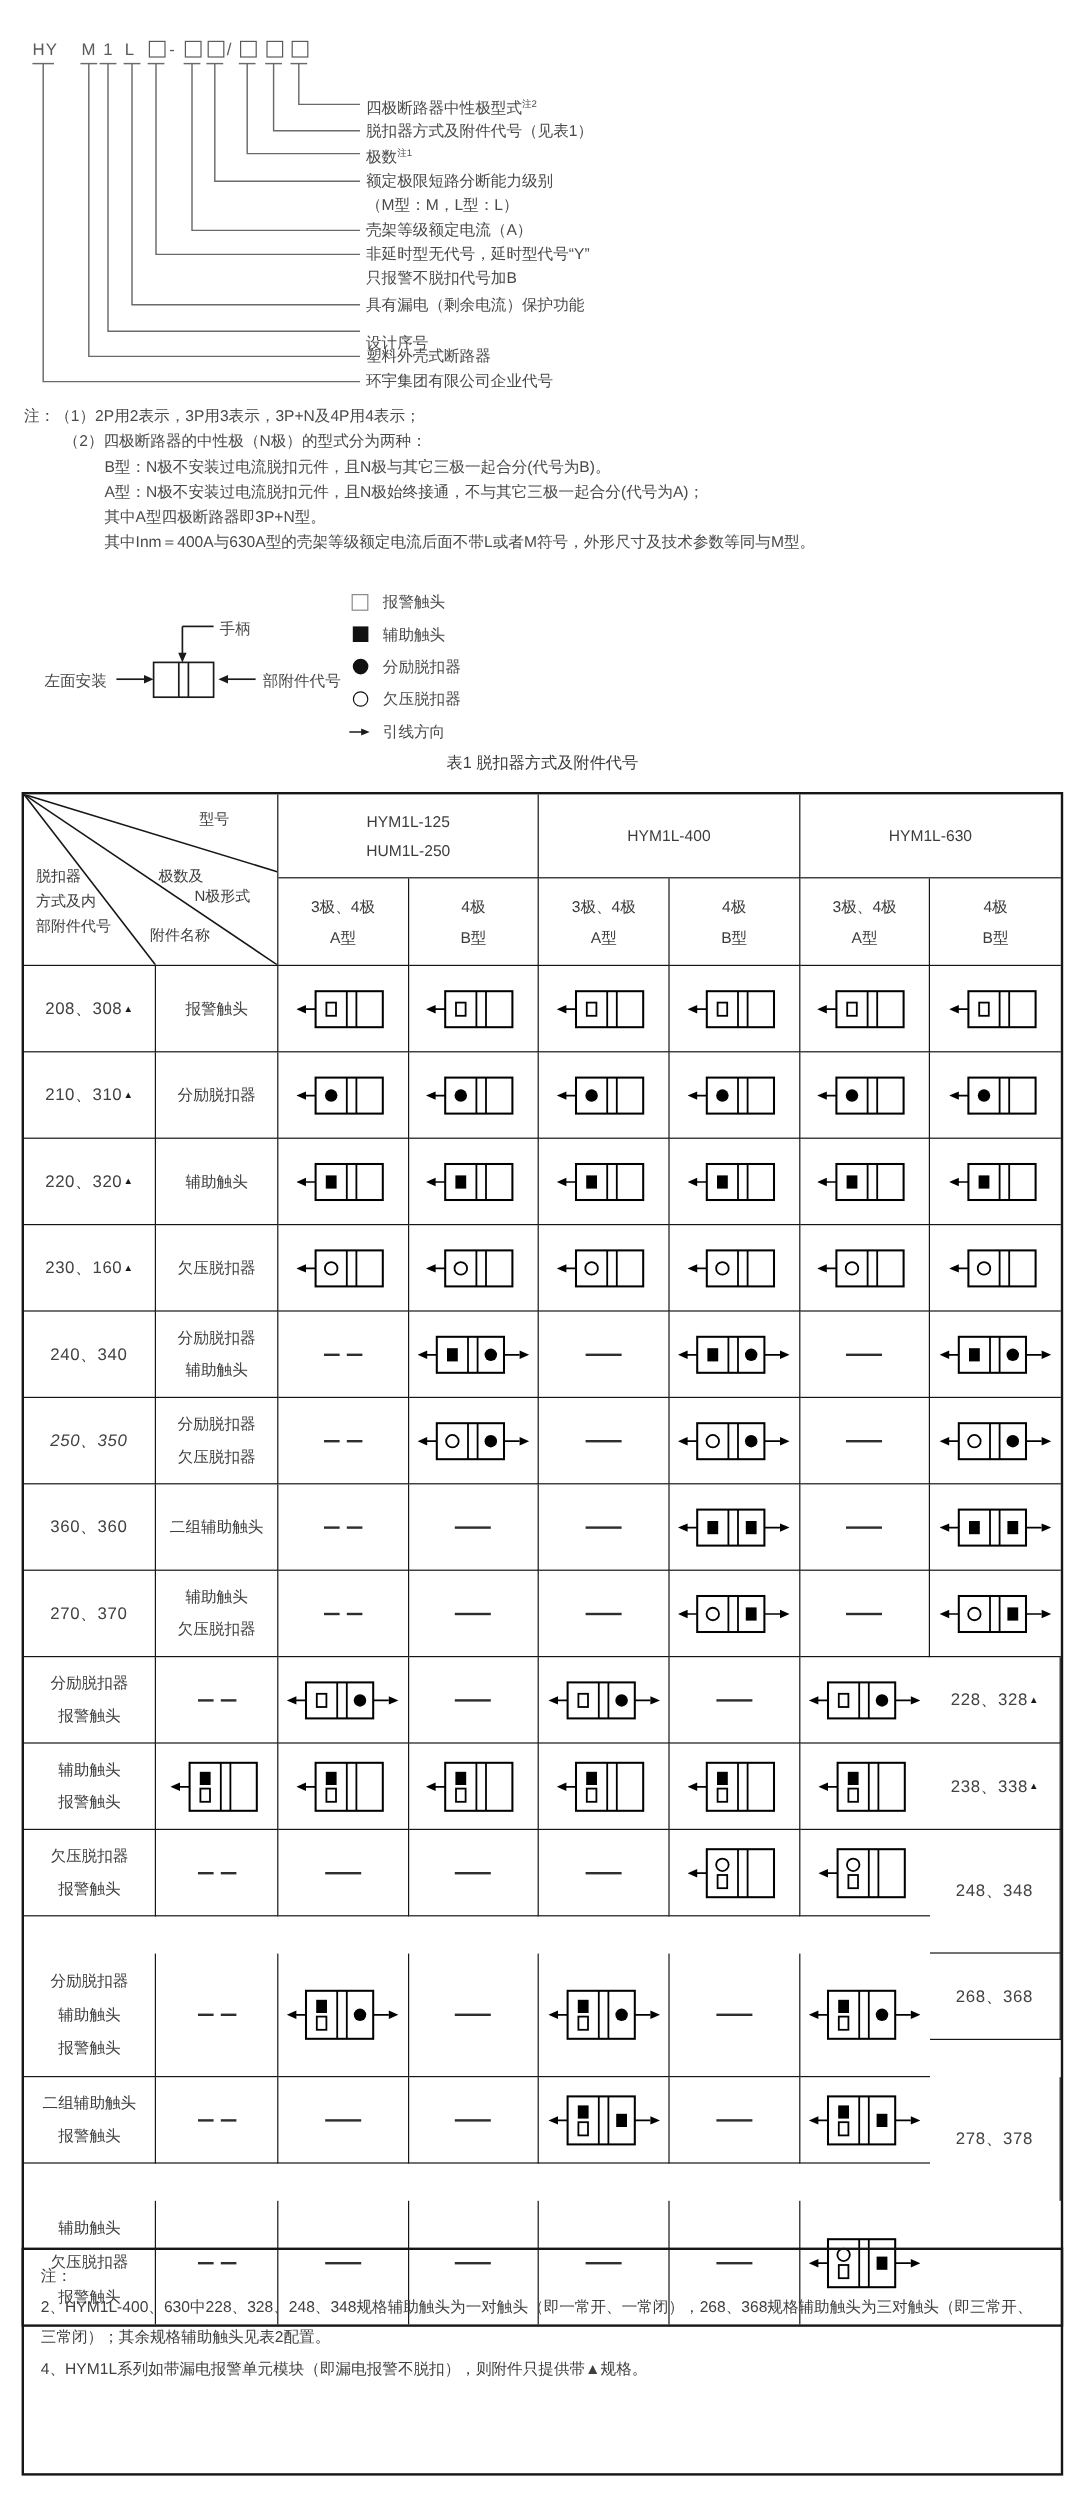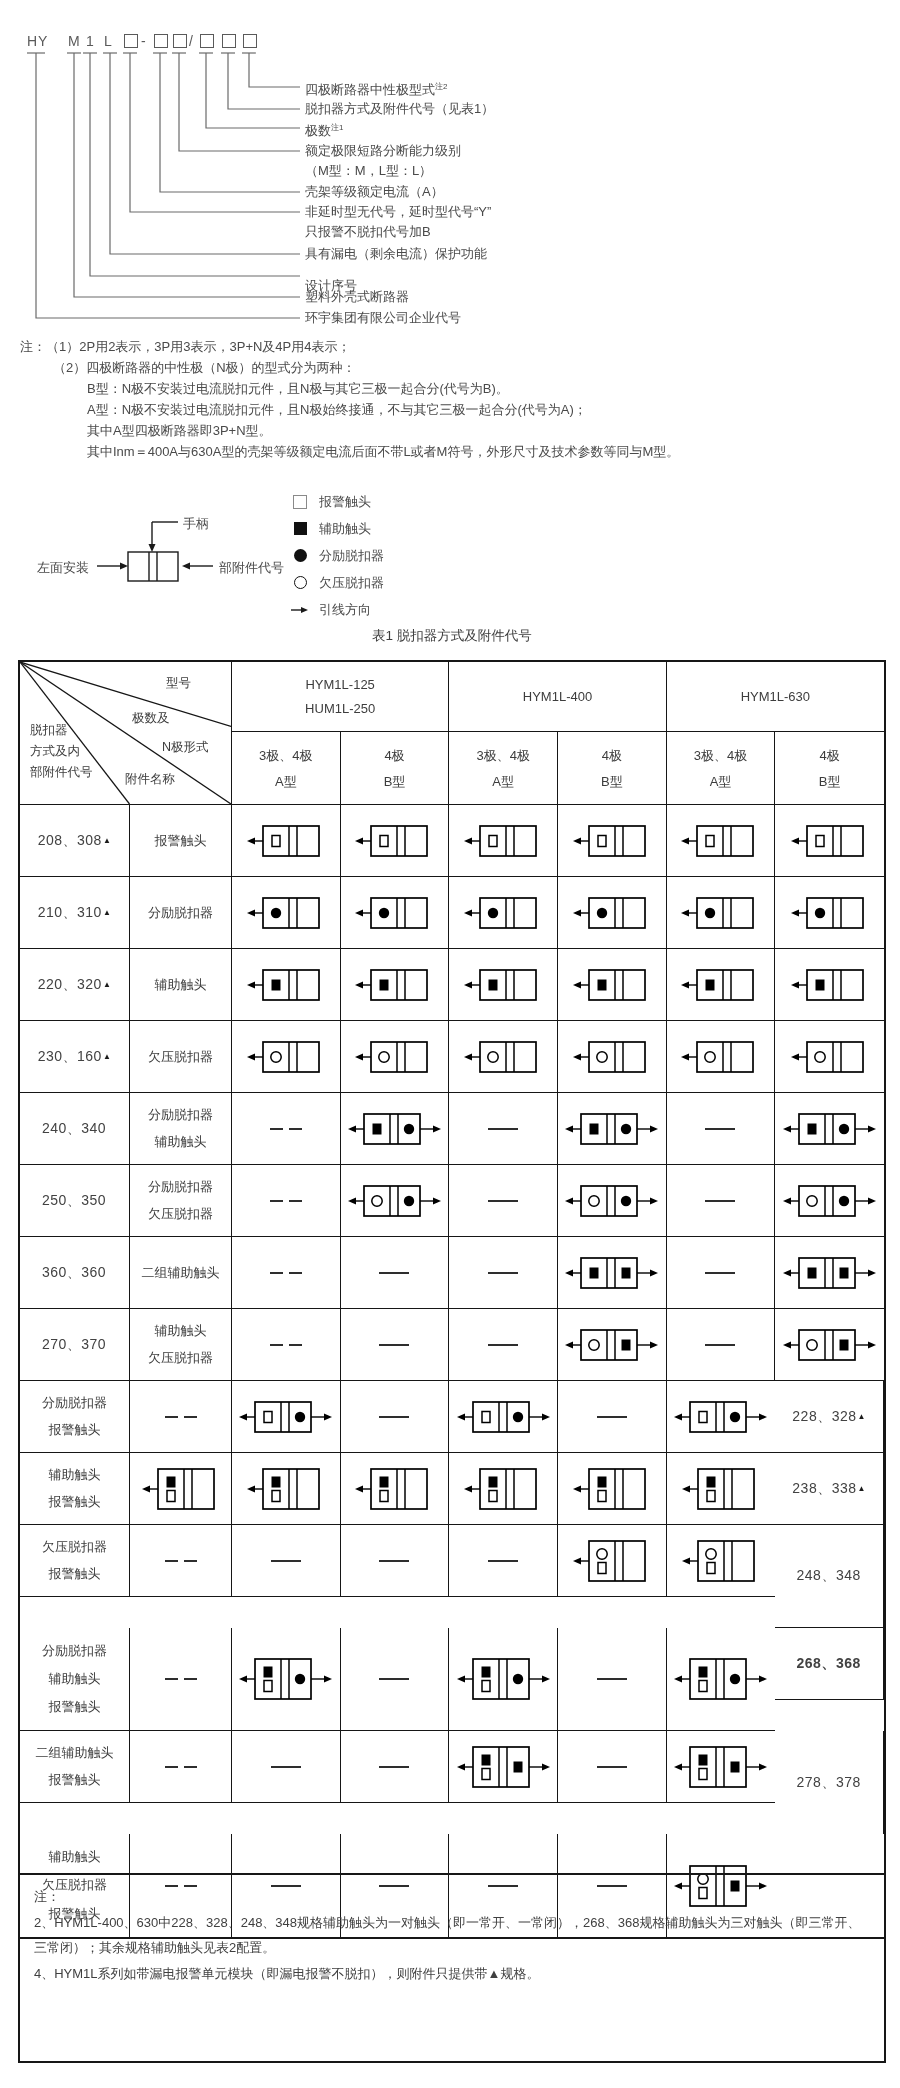--- a/index.html
+++ b/index.html
@@ -183,21 +183,21 @@
   <div class="tbl-title">表1 脱扣器方式及附件代号</div>
 
   <div class="tbl" id="tbl">
     <div class="cell corner" style="grid-area:1/1/3/3">
       <svg class="cornersvg" viewBox="0 0 212 141" preserveAspectRatio="none">
         <line x1="0" y1="0" x2="212" y2="64" stroke="#161616" stroke-width="1.3"></line>
         <line x1="0" y1="0" x2="212" y2="141" stroke="#161616" stroke-width="1.3"></line>
         <line x1="0" y1="0" x2="110" y2="141" stroke="#161616" stroke-width="1.3"></line>
       </svg>
       <span class="cl" style="left:146px;top:13px">型号</span>
-      <span class="cl" style="left:112px;top:48px">极数及</span>
+      <span class="cl" style="left:112px;top:60px">极数及</span>
       <span class="cl" style="left:142px;top:77px">N极形式</span>
       <span class="cl" style="left:105px;top:109px">附件名称</span>
       <span class="cl" style="left:10px;top:60px">脱扣器</span>
       <span class="cl" style="left:10px;top:81px">方式及内</span>
       <span class="cl" style="left:10px;top:102px">部附件代号</span>
     </div>
     <div class="cell ghead" style="grid-area:1/3/2/5">
       <div>HYM1L-125</div>
         <div>HUM1L-250</div>
     </div>
@@ -551,21 +551,21 @@
           <line x1="6" y1="19" x2="16" y2="19" stroke="#000" stroke-width="1.4"></line>
           <rect x="16" y="4" width="56" height="30" fill="none" stroke="#000" stroke-width="1.7"></rect>
           <line x1="42" y1="4" x2="42" y2="34" stroke="#000" stroke-width="1.5"></line>
           <line x1="50" y1="4" x2="50" y2="34" stroke="#000" stroke-width="1.5"></line>
           <rect x="24.5" y="13.5" width="9" height="11" fill="#000"></rect>
           <circle cx="61" cy="19" r="5.2" fill="#000"></circle>
           <line x1="72" y1="19" x2="85" y2="19" stroke="#000" stroke-width="1.4"></line>
           <polygon points="93,19 85,15.5 85,22.5"></polygon>
         </svg>
       </div>
-      <div class="cell codecell" style="height: 72px;">
+      <div class="cell codecell" style="height: 72px; font-style: italic;">
         <span>250、350</span>
         <sup class="tri"></sup>
       </div>
       <div class="cell namecell" style="height: 72px;">
         <div>分励脱扣器</div>
         <div>欠压脱扣器</div>
       </div>
       <div class="cell diagcell" style="height: 72px;">
         <div class="dash2">
           <i></i>
@@ -944,21 +944,21 @@
           <rect x="16" y="4" width="56" height="40" fill="none" stroke="#000" stroke-width="1.7"></rect>
           <line x1="42" y1="4" x2="42" y2="44" stroke="#000" stroke-width="1.5"></line>
           <line x1="50" y1="4" x2="50" y2="44" stroke="#000" stroke-width="1.5"></line>
           <rect x="24.5" y="11.5" width="9" height="11" fill="#000"></rect>
           <rect x="25" y="25.5" width="8" height="11" fill="#fff" stroke="#000" stroke-width="1.5"></rect>
           <circle cx="61" cy="24" r="5.2" fill="#000"></circle>
           <line x1="72" y1="24" x2="85" y2="24" stroke="#000" stroke-width="1.4"></line>
           <polygon points="93,24 85,20.5 85,27.5"></polygon>
         </svg>
       </div>
-      <div class="cell codecell" style="height: 72px; font-weight: bold;">
+      <div class="cell codecell" style="height: 72px;">
         <span>268、368</span>
         <sup class="tri"></sup>
       </div>
       <div class="cell namecell" style="height: 72px;">
         <div>二组辅助触头</div>
         <div>报警触头</div>
       </div>
       <div class="cell diagcell" style="height: 72px;">
         <div class="dash2">
           <i></i>

